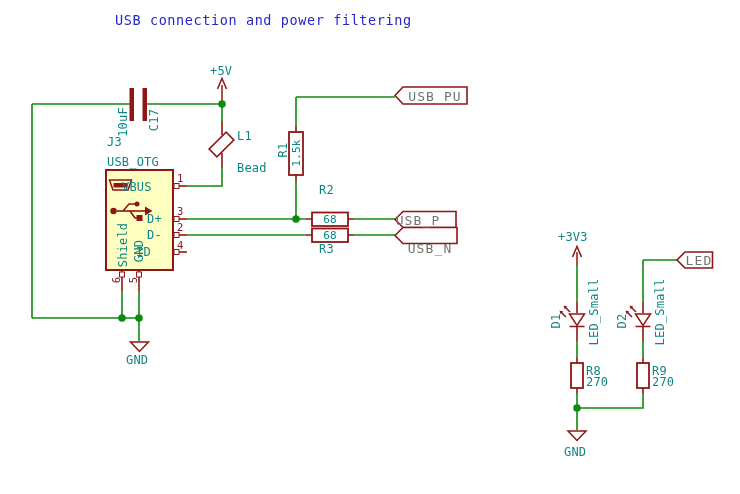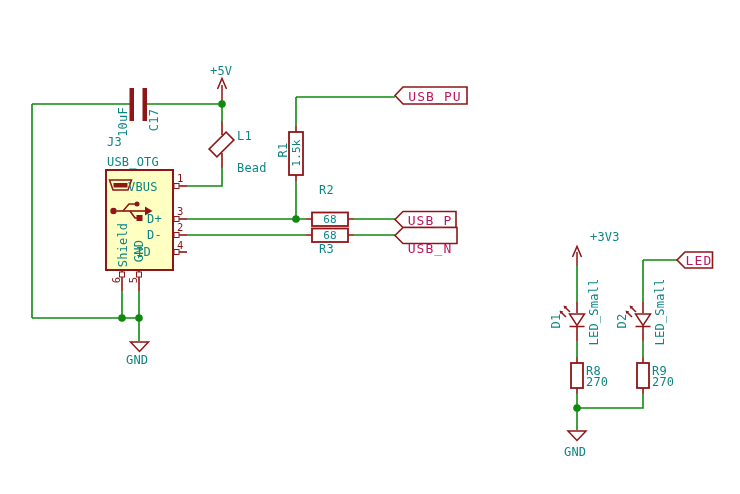--- a/index.html
+++ b/index.html
@@ -3,21 +3,21 @@
 <meta charset="utf-8">
 <style>
   html,body{margin:0;padding:0;background:#ffffff;}
   #canvas{position:relative;width:740px;height:494px;background:#ffffff;overflow:hidden;
           font-family:"DejaVu Sans Mono",monospace;}
   #gfx{position:absolute;left:0;top:0;}
   .t{position:absolute;white-space:pre;color:#0e8585;font-size:12px;line-height:1;letter-spacing:.2px;}
   .vt{transform:translate(-50%,-50%) rotate(-90deg);}
   .c{transform:translate(-50%,-50%);}
   .num{color:#8e1616;font-size:10.5px;}
-  .hier{color:#be185d;font-size:13px;letter-spacing:1.1px;}
+  .hier{color:#737373;font-size:13px;letter-spacing:1.1px;}
   .title{color:#2626cc;font-size:13.5px;letter-spacing:.6px;}
   .small{font-size:11px;}
 </style>
 </head>
 <body>
 
 <div id="canvas">
 
   <svg id="gfx" width="740" height="494" viewBox="0 0 740 494">
 
@@ -145,32 +145,33 @@
 
     <g fill="#0f8a0f">
       <circle cx="222" cy="104" r="3.8"></circle>
       <circle cx="296" cy="219" r="3.8"></circle>
       <circle cx="122" cy="318" r="3.8"></circle>
       <circle cx="139" cy="318" r="3.8"></circle>
       <circle cx="577" cy="408" r="3.8"></circle>
     </g>
   </svg>
 
+  <span class="t title" style="left:115px;top:14px">USB connection and power filtering</span>
 
   <span class="t" style="left:210px;top:65px">+5V</span>
-  <span class="t" style="left:590px;top:231px">+3V3</span>
+  <span class="t" style="left:558px;top:231px">+3V3</span>
   <span class="t" style="left:126px;top:354px">GND</span>
   <span class="t" style="left:564px;top:446px">GND</span>
 
   <span class="t vt" style="left:123px;top:122px">10uF</span>
   <span class="t vt" style="left:154px;top:120px">C17</span>
 
   <span class="t" style="left:107px;top:136px">J3</span>
   <span class="t" style="left:107px;top:156px">USB_OTG</span>
-  <span class="t" style="left:128px;top:181px">VBUS</span>
+  <span class="t" style="left:122px;top:181px">VBUS</span>
   <span class="t" style="left:147px;top:213px">D+</span>
   <span class="t" style="left:147px;top:229px">D-</span>
   <span class="t" style="left:136px;top:246px">ID</span>
   <span class="t vt" style="left:123px;top:245px">Shield</span>
   <span class="t vt" style="left:139px;top:251px">GND</span>
   <span class="t num" style="left:177px;top:173px">1</span>
   <span class="t num" style="left:177px;top:206px">3</span>
   <span class="t num" style="left:177px;top:222px">2</span>
   <span class="t num" style="left:177px;top:240px">4</span>
   <span class="t num vt" style="left:116px;top:280px">6</span>
@@ -191,17 +192,17 @@
   <span class="t vt" style="left:594px;top:312px">LED_Small</span>
   <span class="t vt" style="left:622px;top:321px">D2</span>
   <span class="t vt" style="left:660px;top:312px">LED_Small</span>
 
   <span class="t" style="left:586px;top:365px">R8</span>
   <span class="t" style="left:586px;top:376px">270</span>
   <span class="t" style="left:652px;top:365px">R9</span>
   <span class="t" style="left:652px;top:376px">270</span>
 
   <span class="t c hier" style="left:435px;top:96px">USB_PU</span>
-  <span class="t c hier" style="left:430px;top:220px">USB_P</span>
+  <span class="t c hier" style="left:418px;top:220px">USB_P</span>
   <span class="t c hier" style="left:430px;top:248px">USB_N</span>
   <span class="t c hier" style="left:699px;top:260px">LED</span>
 
 </div>
 
 </body></html>

